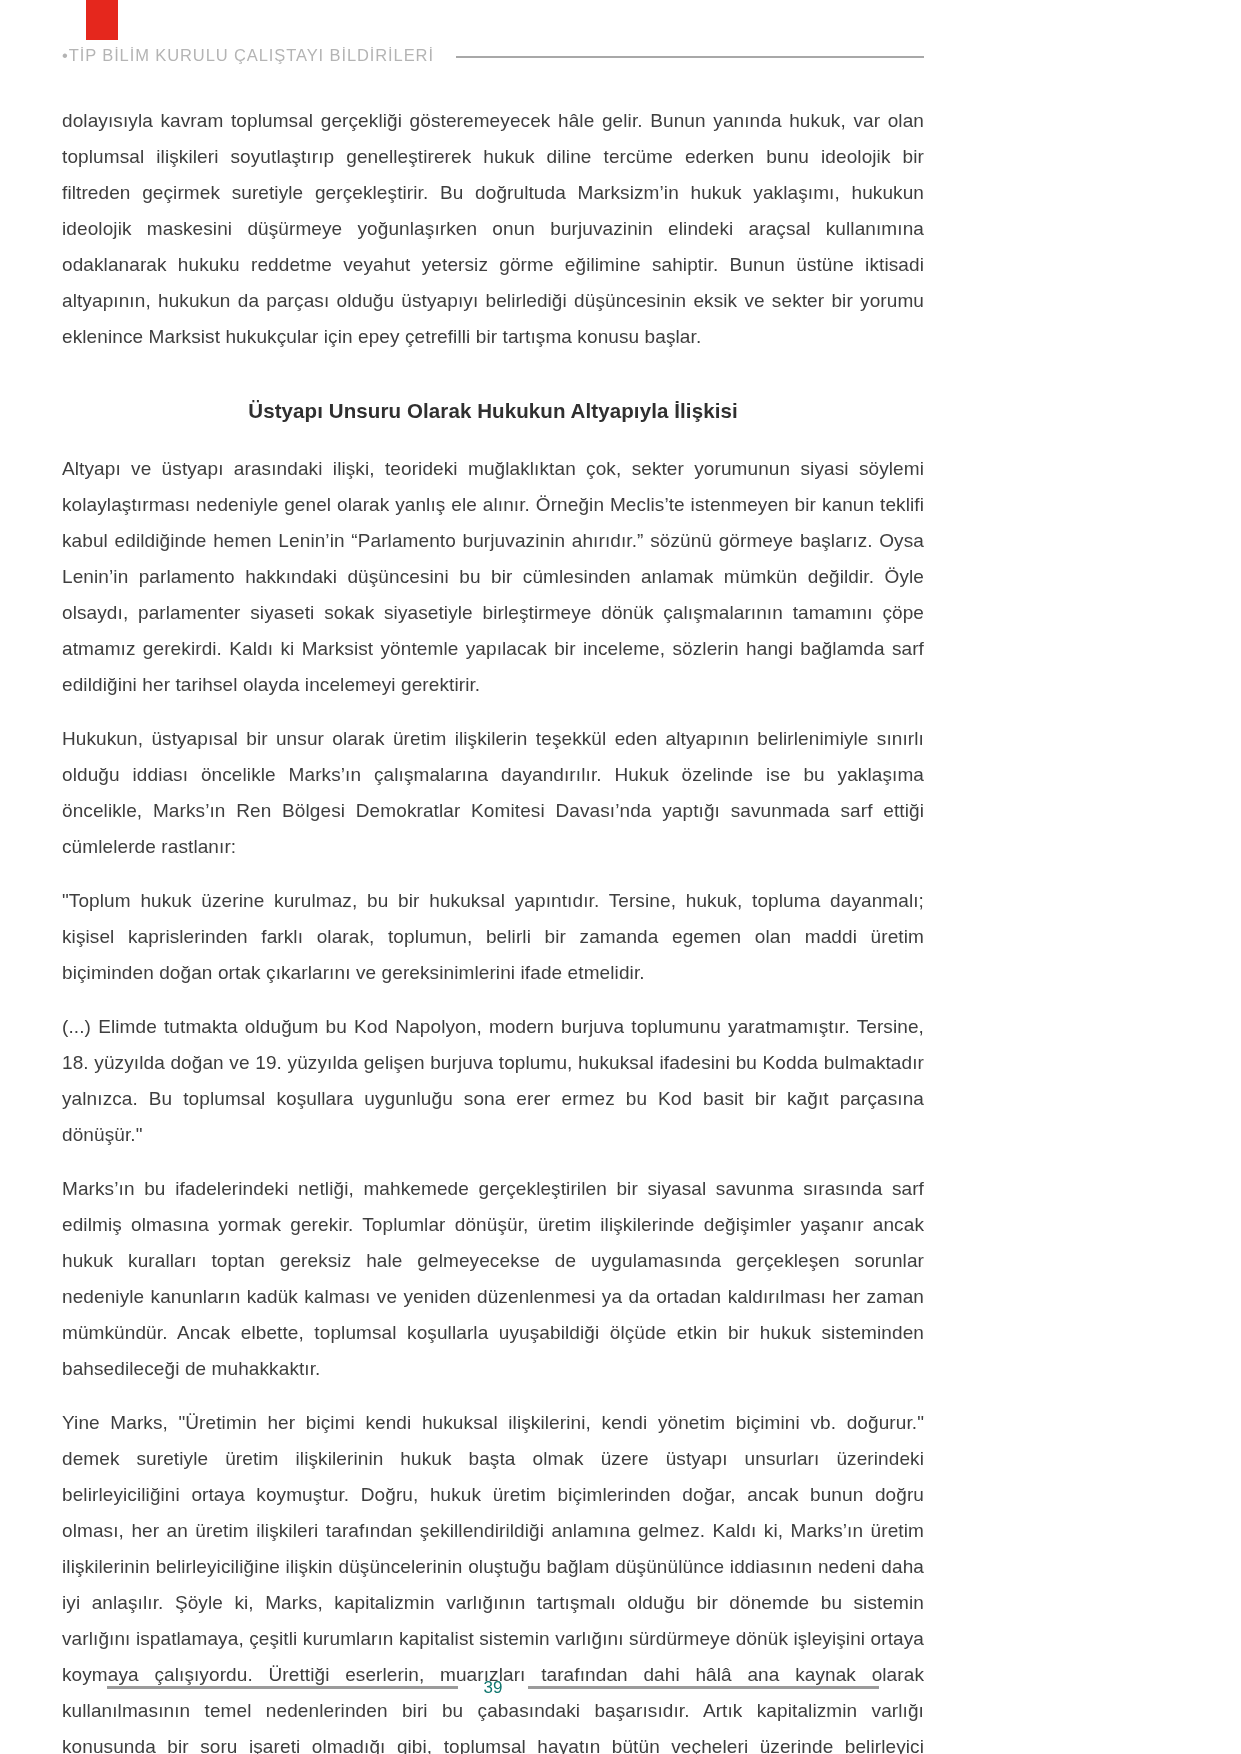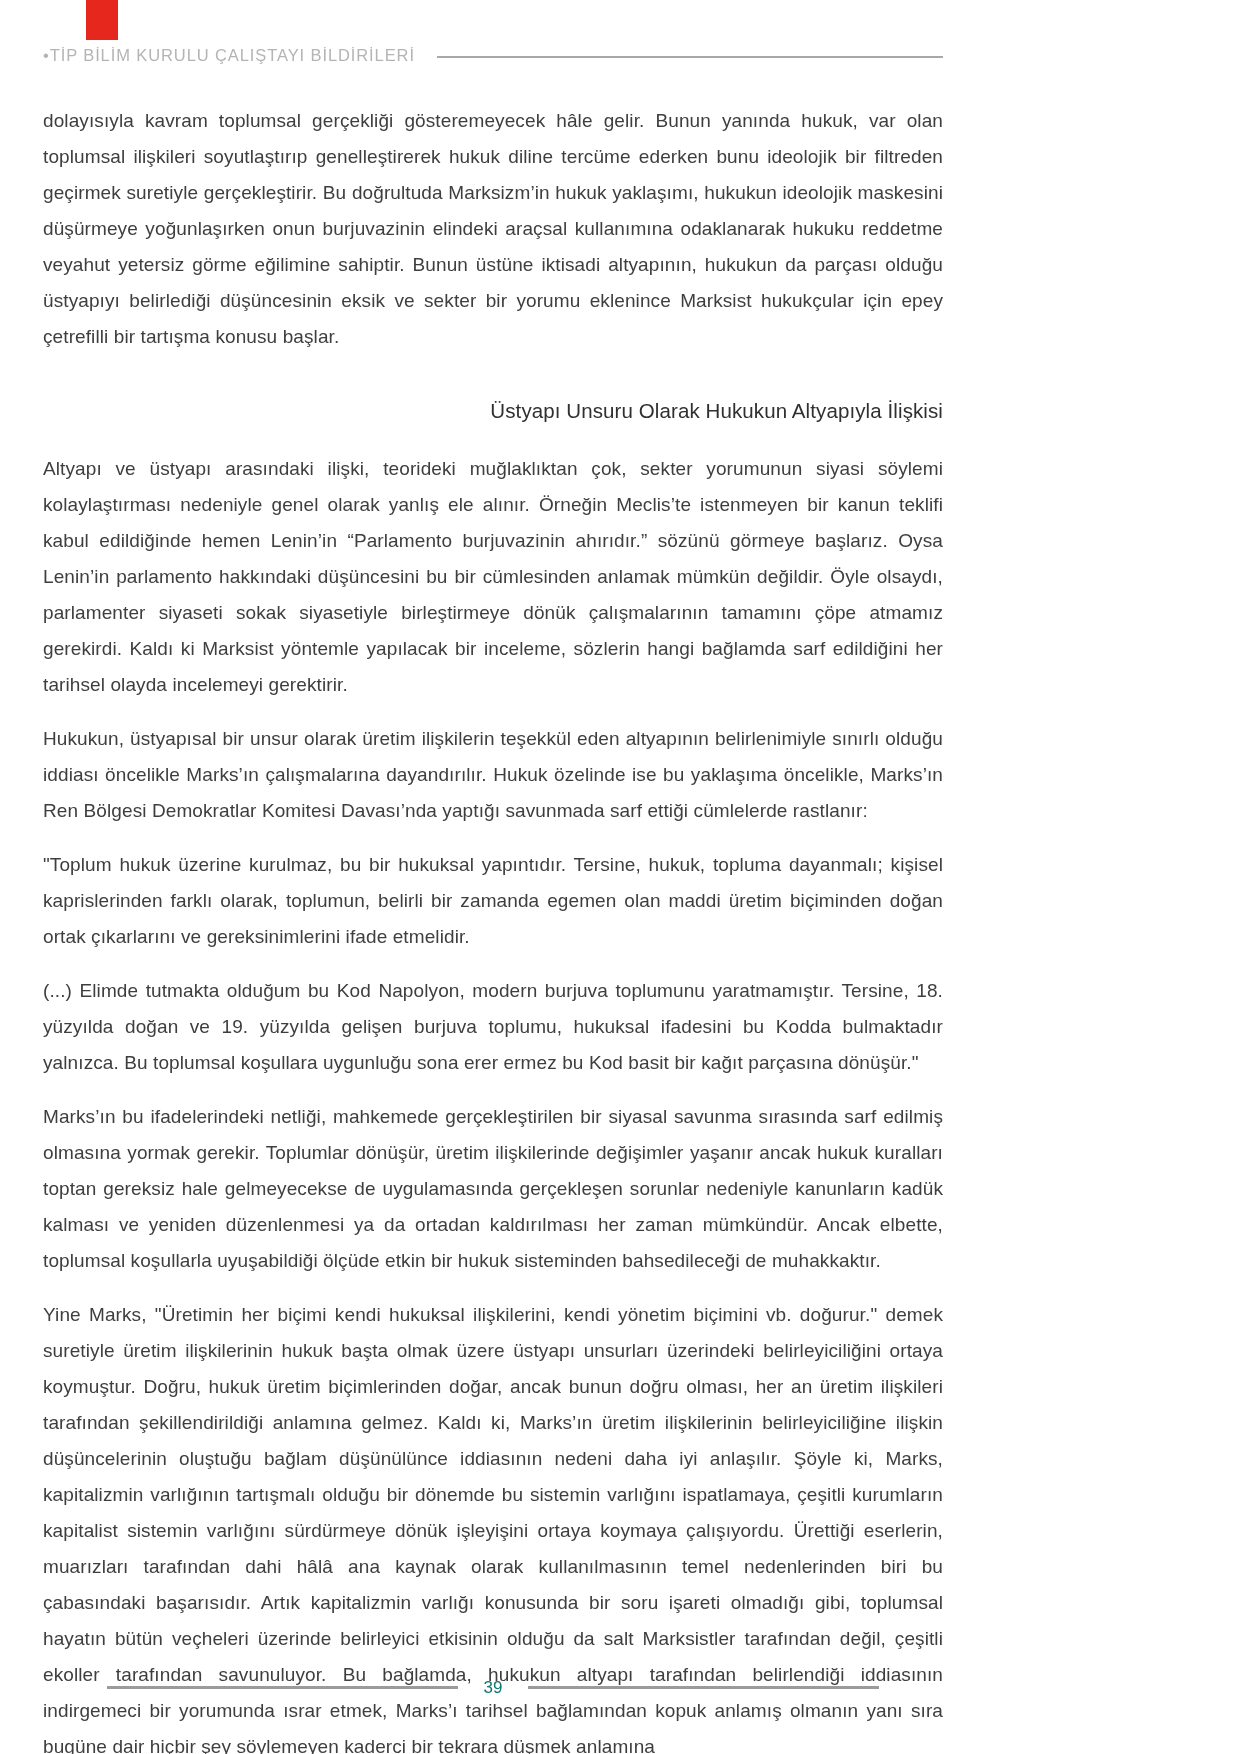--- a/index.html
+++ b/index.html
@@ -10,21 +10,21 @@
   body {
     width: 1241px;
     height: 1754px;
     font-family: "Liberation Sans", "DejaVu Sans", sans-serif;
   }
   .page {
     position: relative;
     width: 986px;
     height: 1754px;
     box-sizing: border-box;
-    padding: 0 43px;
+    padding: 0 62px;
     overflow: hidden;
     background: #ffffff;
   }
   .corner-mark {
     position: absolute;
     left: 86px;
     top: 0;
     width: 32px;
     height: 40px;
     background: #e5271d;
@@ -54,23 +54,23 @@
     font-size: 19px;
     line-height: 36px;
     text-align: justify;
     letter-spacing: 0.1px;
   }
   .page-body p {
     margin: 0 0 18px 0;
   }
   .section-heading {
     font-size: 20.5px;
-    font-weight: 400;
+    font-weight: 700;
     color: #303030;
-    text-align: right;
+    text-align: center;
     margin: 38px 0 22px 0;
   }
   .page-footer {
     position: absolute;
     left: 107px;
     right: 107px;
     bottom: 46px;
     display: flex;
     align-items: center;
   }

